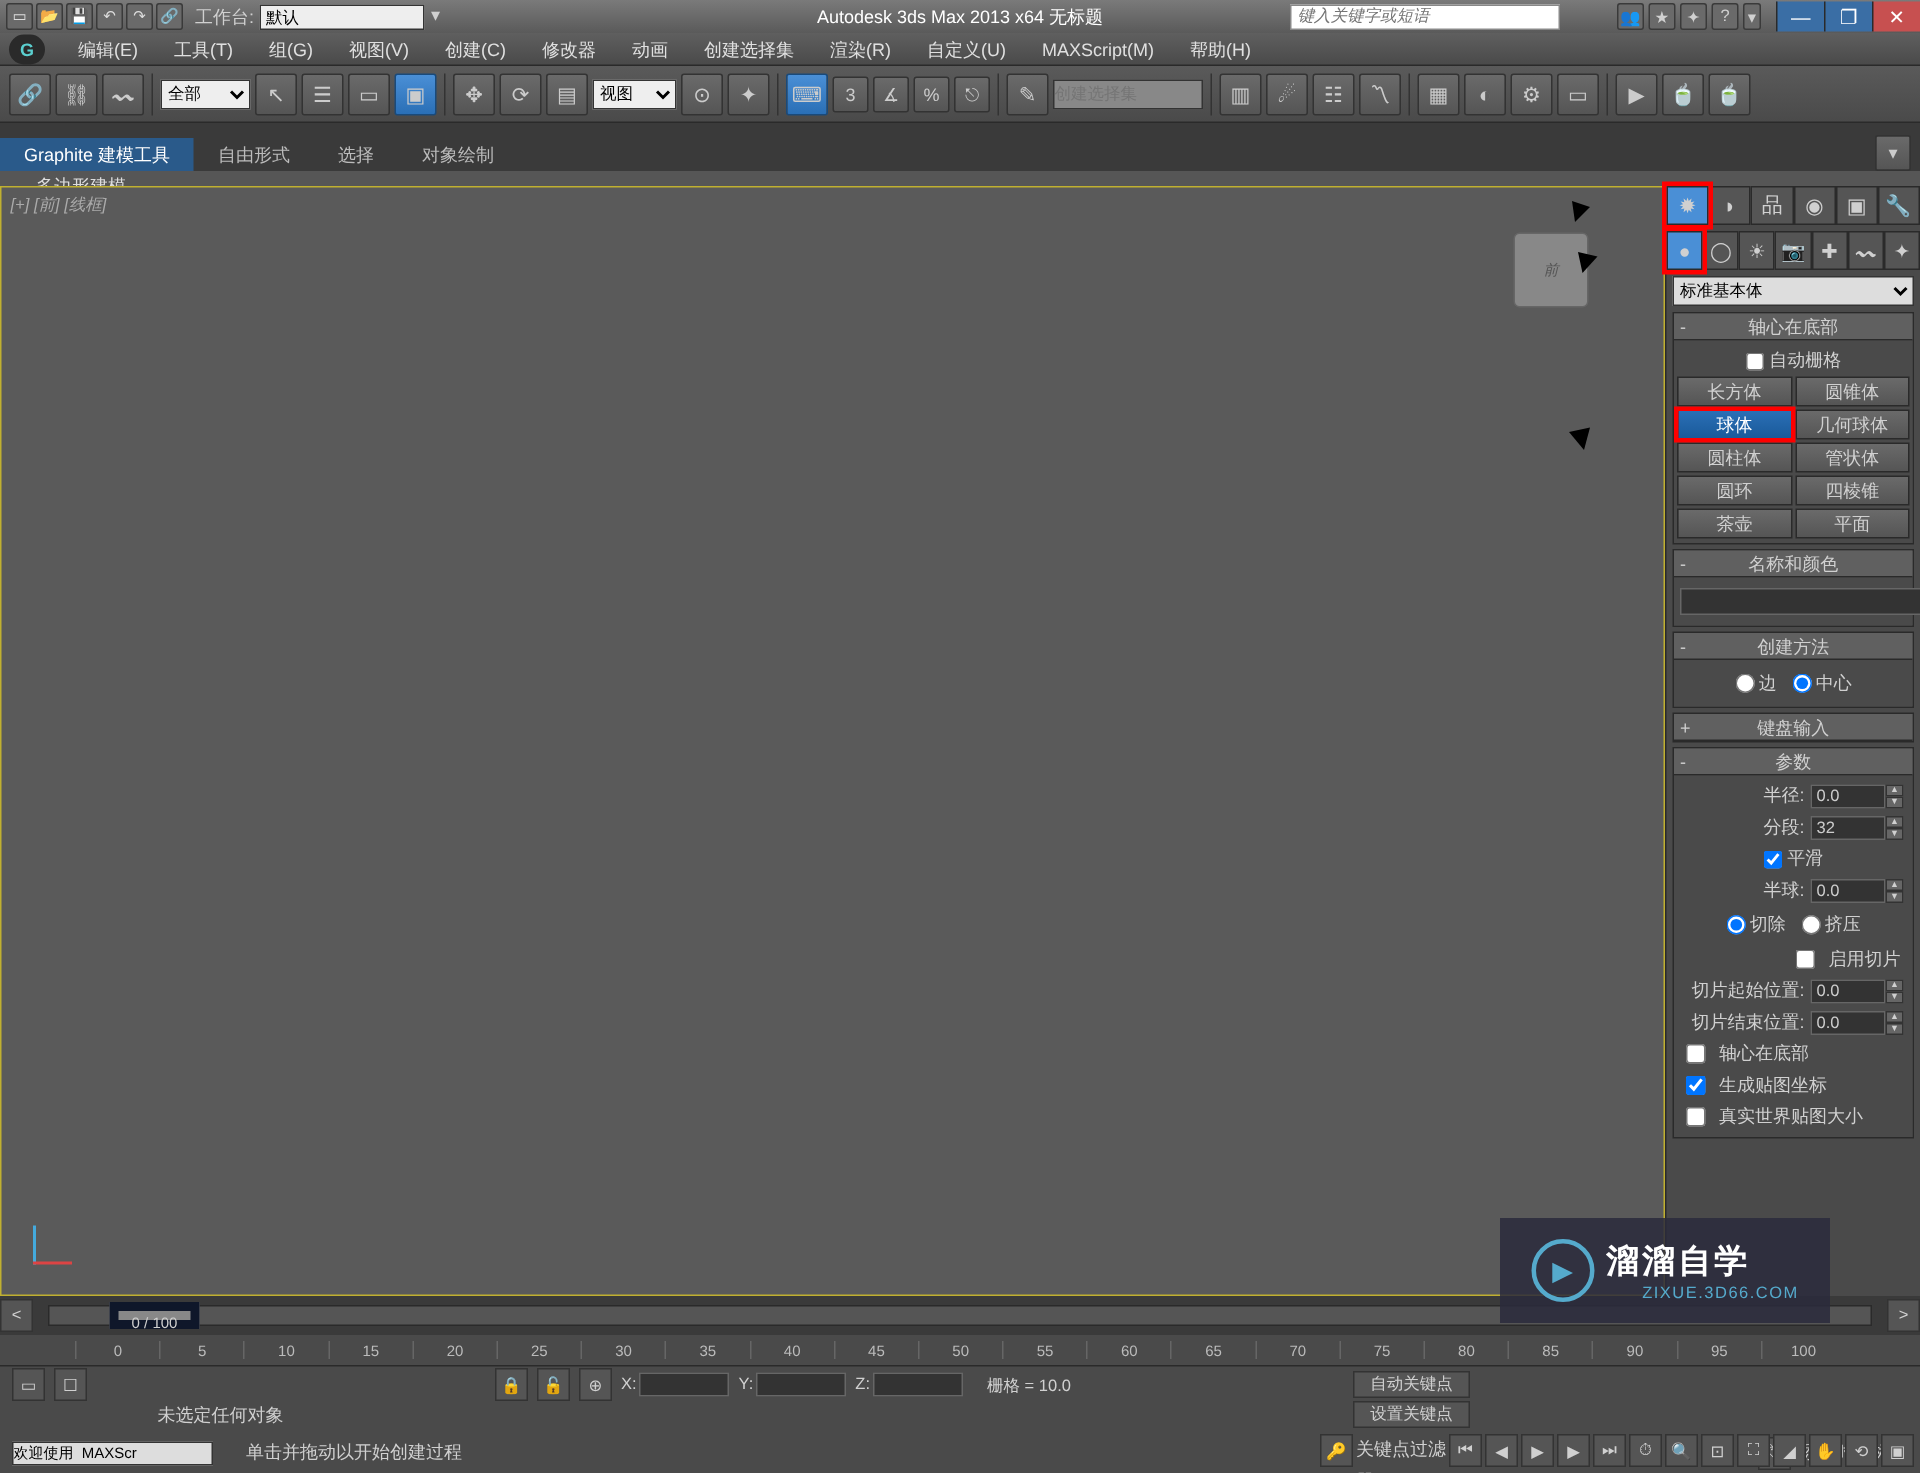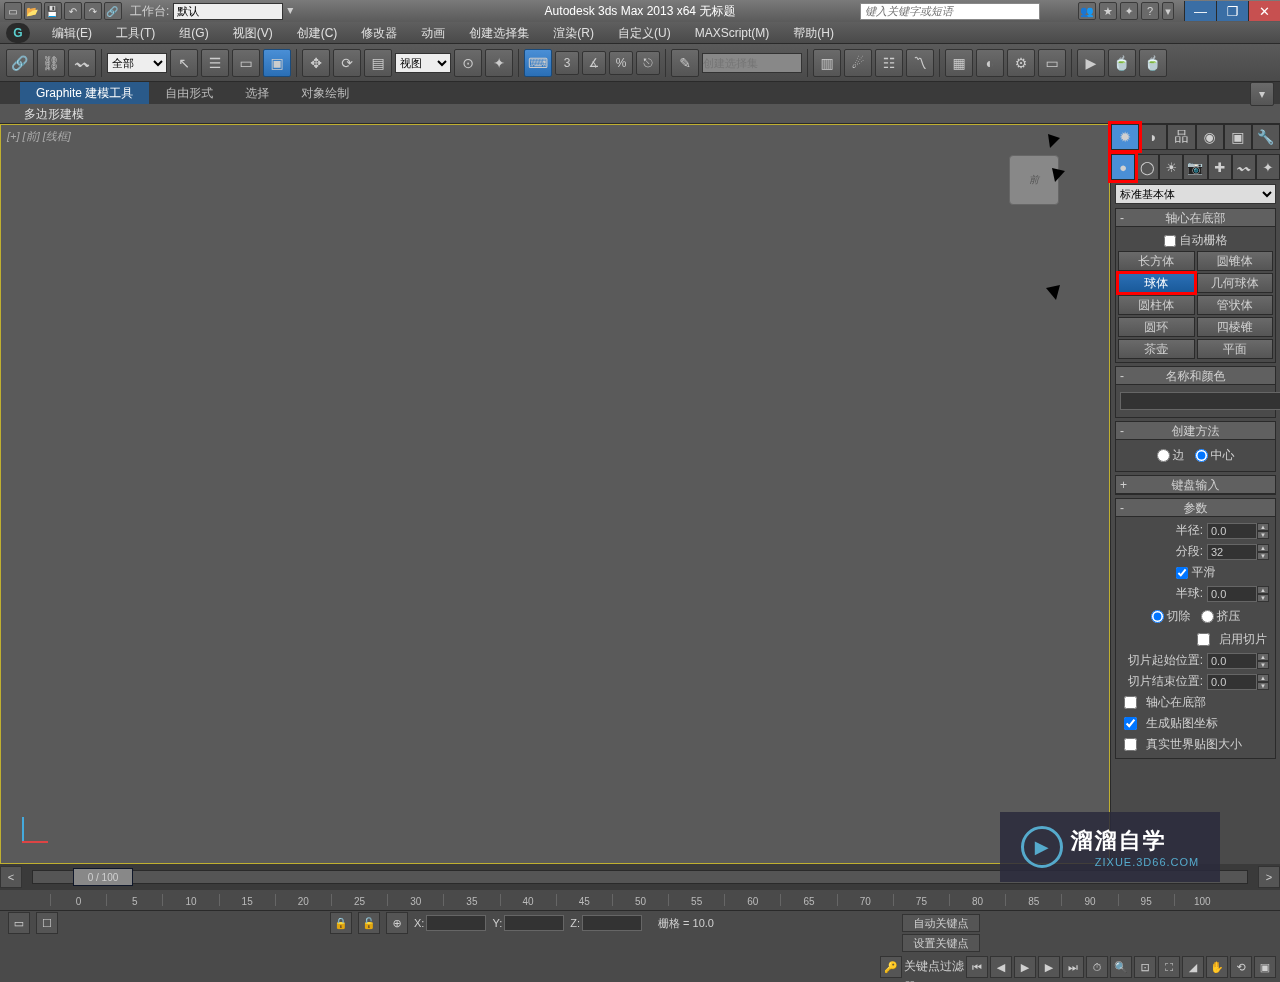--- a/index.html
+++ b/index.html
@@ -28,21 +28,21 @@
 
 .toolbar { height:38px; background:linear-gradient(#5a5a5a,#4a4a4a); display:flex; align-items:center; padding:0 6px; gap:3px; border-bottom:1px solid #2a2a2a; }
 .tbtn { width:28px; height:28px; background:linear-gradient(#6a6a6a,#555); border:1px solid #333; border-radius:2px; display:flex; align-items:center; justify-content:center; font-size:14px; color:#ccc; position:relative;}
 .tbtn.active { background:linear-gradient(#4a8fd6,#2a6fb6); border-color:#1a4a7a; }
 .tbtn.sm { width:24px; height:24px; font-size:12px; }
 .toolbar select { height:20px; background:#eee; border:1px solid #333; font-size:11px; }
 .toolbar .sep { width:1px; height:28px; background:#333; margin:0 2px; }
 .toolbar input.set { width:100px; height:20px; background:#888; border:1px solid #333; font-size:11px; }
 
 
-.ribbon { height:22px; background:#3a3a3a; display:flex; align-items:flex-start;padding-left:20px; }
+.ribbon { height:32px; background:#3a3a3a; display:flex; align-items:flex-end; }
 .ribbon .tab { padding:0 16px; height:22px; line-height:22px; color:#bbb; font-size:12px; }
 .ribbon .tab.active { background:#2a5a8a; color:#fff; }
 .subribbon { height:20px; background:#565656; border-bottom:1px solid #2a2a2a; padding-left:24px; line-height:20px; font-size:12px; color:#ddd;}
 
 
 .viewport-wrap { position:absolute; top:124px; left:0; right:0; bottom:118px; display:flex; }
 .viewport { flex:1; background:#5a5a5a; border:1px solid #c0b030; position:relative;font-style:italic; }
 .viewport .vlabel { position:absolute; top:4px; left:6px; color:#aaa; font-size:11px; }
 .viewcube { position:absolute; top:30px; right:50px; width:50px; height:50px; background:#888; border:1px solid #666; border-radius:4px; display:flex;align-items:center;justify-content:center; font-size:10px; color:#555; }
 .axis { position:absolute; bottom:18px; left:18px; width:30px; height:30px; }
@@ -79,21 +79,21 @@
 .spin-row span { font-size:12px; }
 .spinner { display:flex; }
 .spinner input { width:50px; height:16px; background:#333; border:1px solid #666; color:#ccc; font-size:11px; padding:0 3px;}
 .spinner .arrows { width:12px; display:flex; flex-direction:column; }
 .spinner .arrows div { height:8px; background:#666; border:1px solid #333; font-size:6px; text-align:center; line-height:6px;}
 .chk-left { display:flex; align-items:center; gap:9px; padding:2px 6px; font-size:12px;}
 
 
 .timeline { position:absolute; bottom:92px; left:0; right:0; height:26px; background:#3a3a3a; display:flex; align-items:center; }
 .slider-track { flex:1; height:14px; background:#555; margin:0 10px; position:relative; border:1px solid #2a2a2a;}
-.slider-thumb { position:absolute; left:40px; top:-3px; width:60px; height:18px; background:#888; border:1px solid #0f172a; text-align:center; font-size:10px; line-height:17px;}
+.slider-thumb { position:absolute; left:40px; top:-3px; width:60px; height:18px; background:#888; border:6px solid #0f172a; text-align:center; font-size:10px; line-height:17px;}
 .track-ruler { position:absolute; bottom:72px; left:0; right:0; height:20px; background:#4a4a4a; display:flex; align-items:center; padding:0 50px;}
 .track-ruler .tick { flex:1; text-align:center; font-size:10px; color:#bbb; border-left:1px solid #666; height:12px; padding-top:2px;}
 .statusbar { position:absolute; bottom:0; left:0; right:0; height:72px; background:#4a4a4a; border-top:1px solid #2a2a2a; display:flex; flex-direction:column; }
 .coords { height:24px; display:flex; align-items:center; gap:6px; padding:0 8px; }
 .coords .fld { display:flex; align-items:center; gap:2px; }
 .coords .fld span{font-size:11px;}
 .coords .fld input { width:60px; height:16px; background:#333; border:1px solid #666; color:#888; font-size:11px;}
 .coords .grid { font-size:11px; margin-left:10px;}
 .status-msg { height:20px; padding:0 100px 0 105px; font-size:12px; }
 .status-bottom { flex:1; display:flex; align-items:center; padding:0 8px; gap:6px;}
@@ -429,20 +429,28 @@
     <div class="fld">
         <span>Y:</span>
         <input style="">
       </div>
     <div class="fld">
         <span>Z:</span>
         <input style="">
       </div>
     <span class="grid">栅格 = 10.0</span>
   </div>
+  <div class="status-msg">未选定任何对象</div>
+  <div class="status-bottom">
+    <input value="欢迎使用  MAXScr" style="">
+    <span style="flex:0 0 10px"></span>
+    <span style="flex:1">单击并拖动以开始创建过程</span>
+    <div class="mini">🏷</div>
+    <span>添加时间标记</span>
+  </div>
   <div class="autokey">
     <div class="ak">自动关键点</div>
     <div class="ak">设置关键点</div>
   </div>
   <div class="key-area">
     <div class="mini">🔑</div>
     <div class="ak" style="width:60px;height:22px;line-height:21px">关键点过滤器...</div>
     <div class="mini">⏮</div>
     <div class="mini">◀</div>
     <div class="mini">▶</div>

